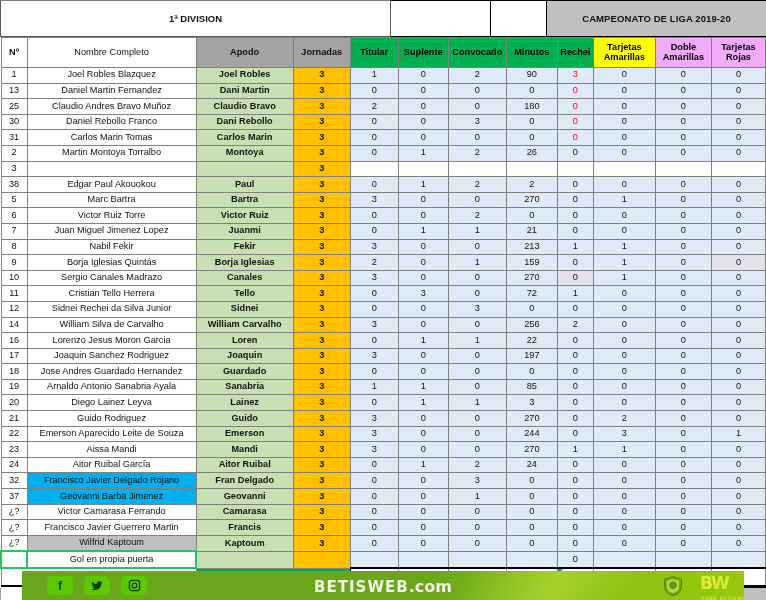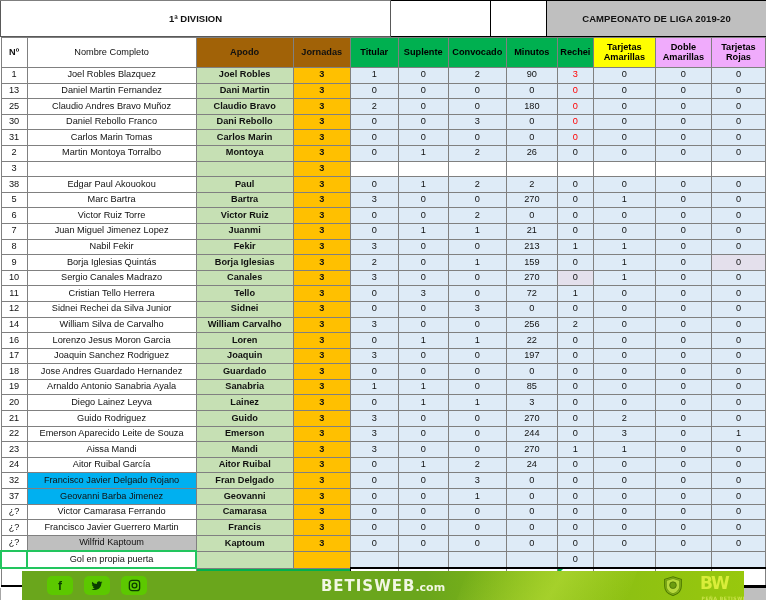--- a/index.html
+++ b/index.html
@@ -29,21 +29,21 @@
     vertical-align:middle;
     font-size:9.2px;
     text-align:center;
     overflow:hidden;white-space:nowrap;
   }
 
   
   .hd{height:29px;font-weight:bold;font-size:10px;border:1px solid #000;}
   .hd-num{background:#ffffff;font-size:9.5px;}
   .hd-name{background:#ffffff;font-size:10.5px;font-weight:normal;margin-top:44px;}
-  .hd-blue{background:#a16207;font-size:10.5px;}
+  .hd-blue{background:#a3a3a3;font-size:10.5px;}
   .hd-green{background:#00b050;color:#000;}
   .hd-yellow{background:#ffff00;color:#000;line-height:1.25;}
   .hd-red{background:#f0abfc;color:#000;line-height:1.25;}
 
   
   .r td{height:14.6px;}
   .c-num{background:#ffffff;font-size:9px;}
   .c-name{background:#ffffff;font-size:9.6px;}
   .c-name.hl-blue{background:#00b0f0;}
   .c-name.hl-grey{background:#bfbfbf;}
@@ -99,21 +99,21 @@
   }
   .soc.fb{left:25px;}
   .soc.tw{left:62px;}
   .soc.ig{left:99px;}
   .soc svg{display:block;}
   .btitle{
     position:absolute;left:0;right:0;top:6px;text-align:center;
     font-family:"DejaVu Sans",sans-serif;
     font-weight:bold;font-size:15px;color:#f2f7e4;letter-spacing:1px;
   }
-  .btitle .dom{font-size:11px;letter-spacing:0;}
+  .btitle .dom{font-size:16px;letter-spacing:0;}
   .crest{position:absolute;left:640px;top:5px;width:22px;height:20px;}
   .bwlogo{position:absolute;left:678px;top:5px;width:52px;height:21px;
           font-family:"DejaVu Sans",sans-serif;font-weight:bold;font-size:17px;
           color:#d9ed3a;line-height:15px;letter-spacing:-1px;}
   .bwsub{font-size:4.5px;letter-spacing:.6px;color:#cbe34a;display:block;text-align:center;}
 </style>
 </head>
 <body>
 
 <div class="sheet">

